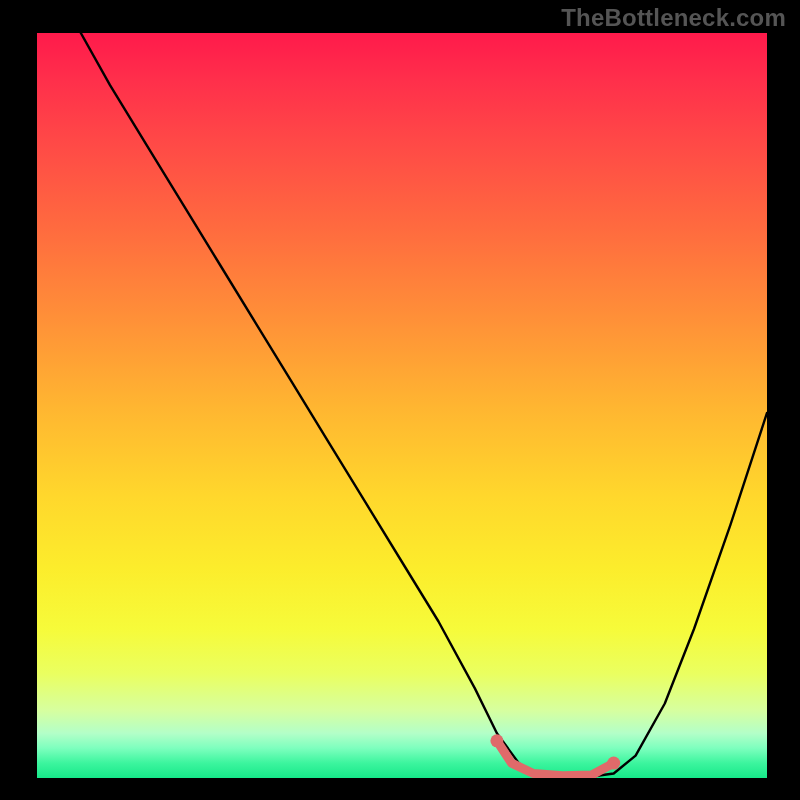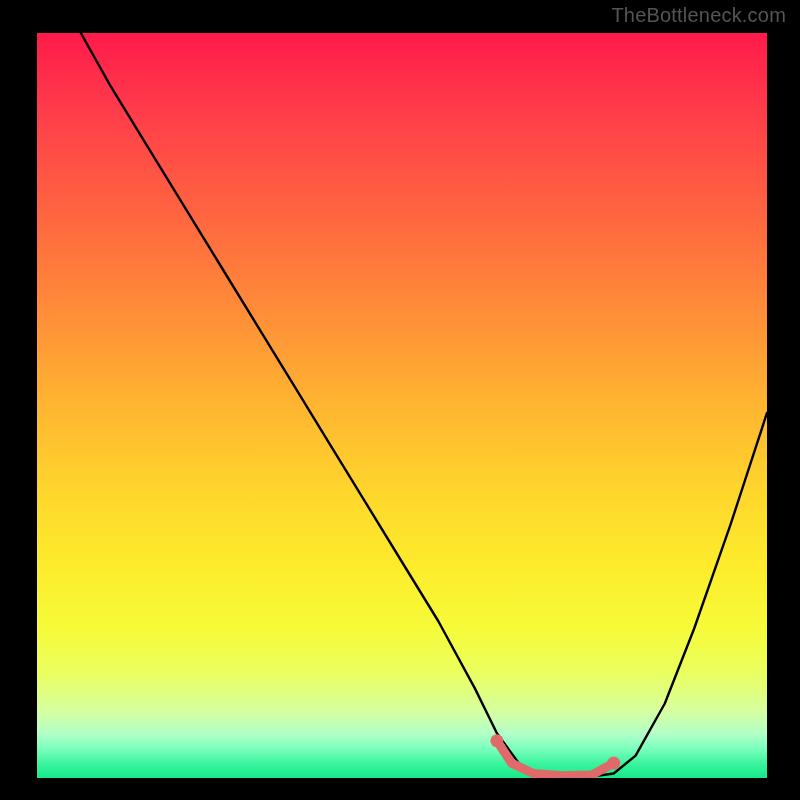--- a/index.html
+++ b/index.html
@@ -15,22 +15,22 @@
     position: relative;
     width: 800px;
     height: 800px;
     background: #000;
   }
   .watermark {
     position: absolute;
     top: 4px;
     right: 14px;
     color: #555;
-    font-size: 20px;
-    font-weight: 400;
+    font-size: 24px;
+    font-weight: 700;
     letter-spacing: 0.2px;
     z-index: 50;
     user-select: none;
   }
   .plot-area {
     position: absolute;
     left: 37px;
     top: 33px;
     width: 730px;
     height: 745px;

